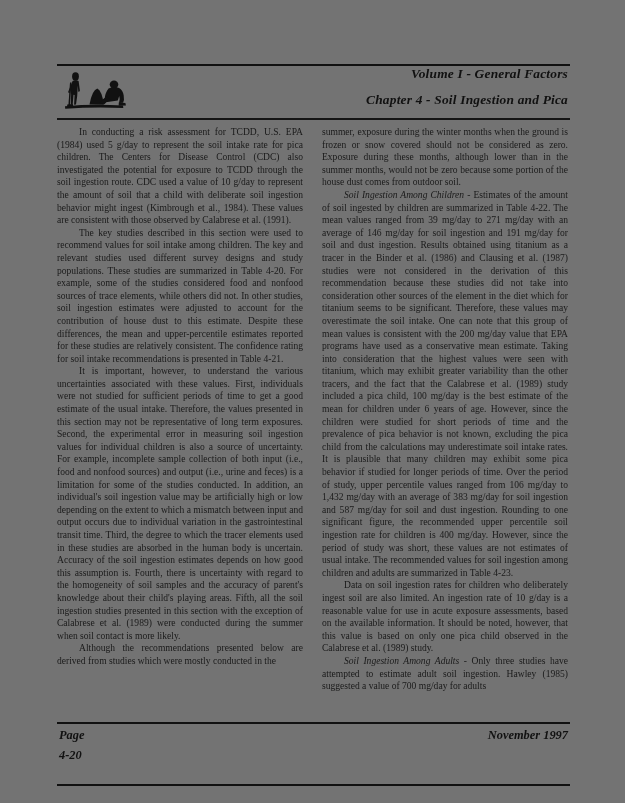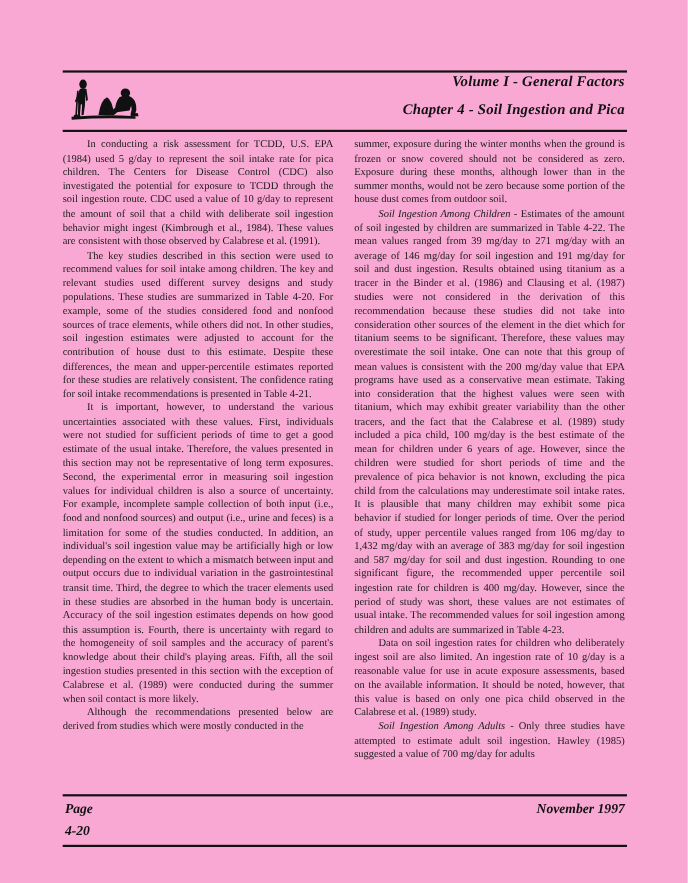--- a/index.html
+++ b/index.html
@@ -14,21 +14,21 @@
     color: #1a1a1a;
     overflow: hidden;
     position: relative;
   }
 
   .page {
     position: absolute;
     left: 0; top: 0;
     width: 625px;
     height: 803px;
-    background: #f9a8d4;
+    background: #737373;
     box-sizing: border-box;
   }
 
   
   .header {
     position: absolute;
     left: 57px;
     top: 64px;
     width: 513px;
     height: 56px;
@@ -107,21 +107,21 @@
   .run-in {
     font-style: italic;
   }
 
   
   .footer {
     position: absolute;
     left: 57px;
     top: 722px;
     width: 513px;
-    height: 48px;
+    height: 64px;
   }
   .footer .rule-top {
     position: absolute;
     left: 0; top: 0;
     width: 513px;
     height: 2.2px;
     background: #111;
   }
   .footer .rule-bottom {
     position: absolute;

